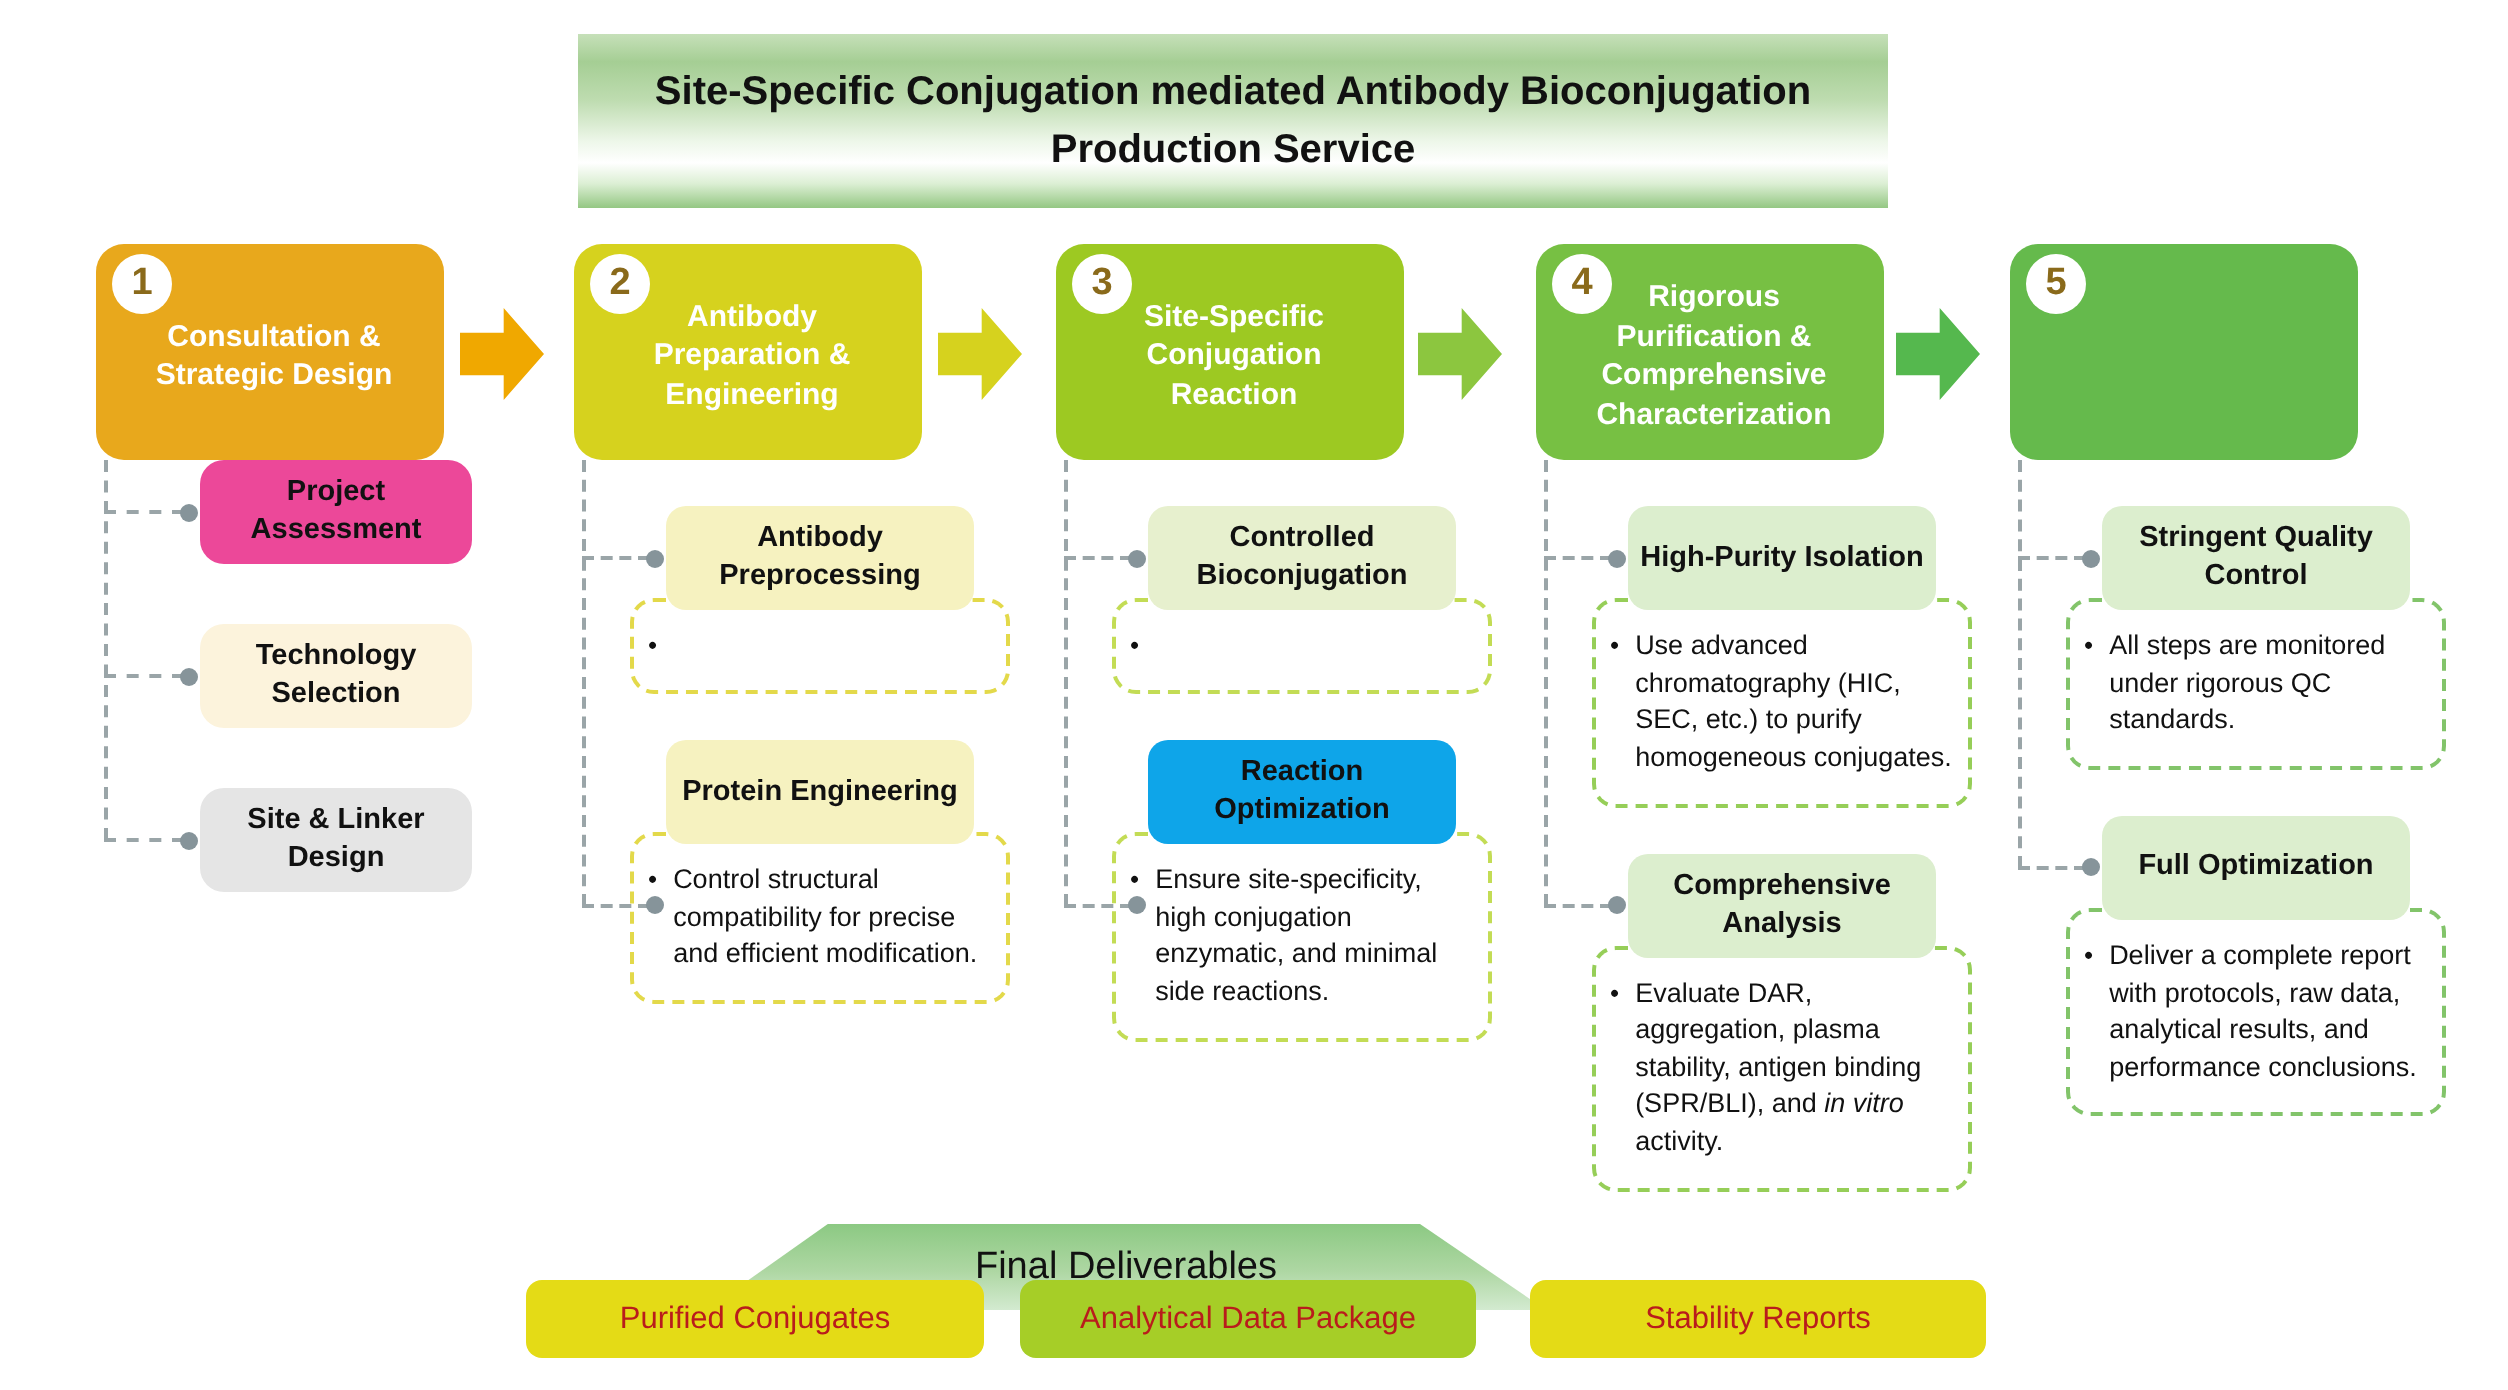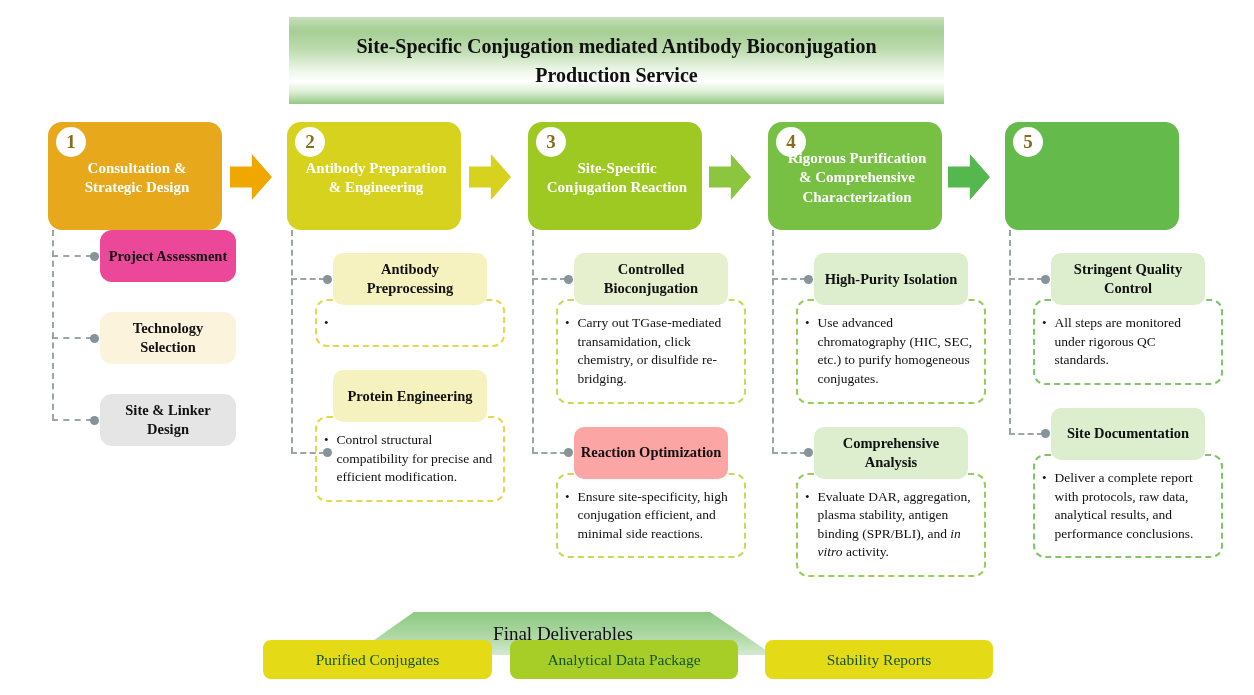--- a/index.html
+++ b/index.html
@@ -1,19 +1,19 @@
 <!DOCTYPE html>
 <html><head>
 <meta charset="utf-8">
 <style>
   html,body { margin:0; padding:0; background:#ffffff; }
   * { box-sizing:border-box; }
   .canvas {
     position:relative; width:1254px; height:695px; background:#ffffff;
-    font-family:Liberation Serif, serif; overflow:hidden;
+    font-family:Liberation Sans, sans-serif; overflow:hidden;
   }
 
   
   .title-banner {
     position:absolute; left:289px; top:17px; width:655px; height:87px;
     background:linear-gradient(180deg,#c6e0b9 0%,#a5ce94 16%,#bedcb0 38%,#eef7ea 62%,#ffffff 74%,#dcefd4 86%,#94c783 100%);
     display:flex; align-items:center; justify-content:center; text-align:center;
   }
   .title-banner .t {
     font-size:20px; font-weight:bold; color:#111; line-height:1.45; padding:0 30px;
@@ -73,21 +73,21 @@
   .trapezoid {
     position:absolute; left:353px; top:612px; width:420px; height:43px;
     background:linear-gradient(180deg,#8cc983 0%,#aed7a3 55%,#d3ead0 100%);
     clip-path:polygon(14.5% 0, 85% 0, 100% 100%, 0 100%);
     display:flex; align-items:center; justify-content:center;
   }
   .trapezoid .t { font-size:19px; color:#111; }
   .deliv-box {
     position:absolute; top:640px; height:39px; border-radius:8px;
     display:flex; align-items:center; justify-content:center;
-    font-size:15.5px; color:#14532d;
+    font-size:15.5px; color:#b91c1c;
   }
 </style>
 </head>
 <body>
 
 <div class="canvas">
 
   <div class="title-banner">
     <div class="t">Site-Specific Conjugation mediated Antibody Bioconjugation Production Service</div>
   </div>
@@ -142,28 +142,27 @@
     <div class="step-header" style="background-color: rgb(157, 201, 34);">
       <div class="step-number">
           <span>3</span>
         </div>
       <div class="step-title">Site-Specific Conjugation Reaction</div>
     </div>
     <div class="item">
       <div class="sub-label connector-target" style="background-color: rgb(231, 240, 206);">Controlled Bioconjugation</div>
       <div class="bullet-box" style="border-color: rgb(195, 220, 85);">
         <span class="bullet-dot">•</span>
-        <span class="bullet-text">Carry out TGase-mediated transamidation, click chemistry, or disulfide re-bridging.</span>
-      </div>
-    </div>
-    <div class="item">
-      <div class="sub-label connector-target" style="background-color: #fca5a5;">Reaction Optimization</div>
+      </div>
+    </div>
+    <div class="item">
+      <div class="sub-label connector-target" style="background-color: #0ea5e9;">Reaction Optimization</div>
       <div class="bullet-box" style="border-color: rgb(195, 220, 85);">
         <span class="bullet-dot">•</span>
-        <span class="bullet-text">Ensure site-specificity, high conjugation efficient, and minimal side reactions.</span>
+        <span class="bullet-text">Ensure site-specificity, high conjugation enzymatic, and minimal side reactions.</span>
       </div>
     </div>
   <div class="conn hline" style="left: 4px; top: 156px; width: 34px;"></div>
       <div class="conn dot" style="left: 36px; top: 152.5px;"></div>
       <div class="conn hline" style="left: 4px; top: 329.5px; width: 34px;"></div>
       <div class="conn dot" style="left: 36px; top: 326px;"></div>
       <div class="conn vline" style="left: 4px; top: 108px; height: 222.5px;"></div>
     </div>
 
   <div class="column" style="left:768px">
@@ -201,21 +200,21 @@
         </div>
     </div>
     <div class="item">
       <div class="sub-label connector-target" style="background-color: rgb(220, 238, 206);">Stringent Quality Control</div>
       <div class="bullet-box" style="border-color: rgb(130, 196, 106);">
         <span class="bullet-dot">•</span>
         <span class="bullet-text">All steps are monitored under rigorous QC standards.</span>
       </div>
     </div>
     <div class="item">
-      <div class="sub-label connector-target" style="background-color: rgb(220, 238, 206);">Site Documentation</div>
+      <div class="sub-label connector-target" style="background-color: rgb(220, 238, 206);">Full Optimization</div>
       <div class="bullet-box" style="border-color: rgb(130, 196, 106);">
         <span class="bullet-dot">•</span>
         <span class="bullet-text">Deliver a complete report with protocols, raw data, analytical results, and performance conclusions.</span>
       </div>
     </div>
   <div class="conn hline" style="left: 4px; top: 156px; width: 34px;"></div>
       <div class="conn dot" style="left: 36px; top: 152.5px;"></div>
       <div class="conn hline" style="left: 4px; top: 310.875px; width: 34px;"></div>
       <div class="conn dot" style="left: 36px; top: 307.375px;"></div>
       <div class="conn vline" style="left: 4px; top: 108px; height: 203.875px;"></div>

